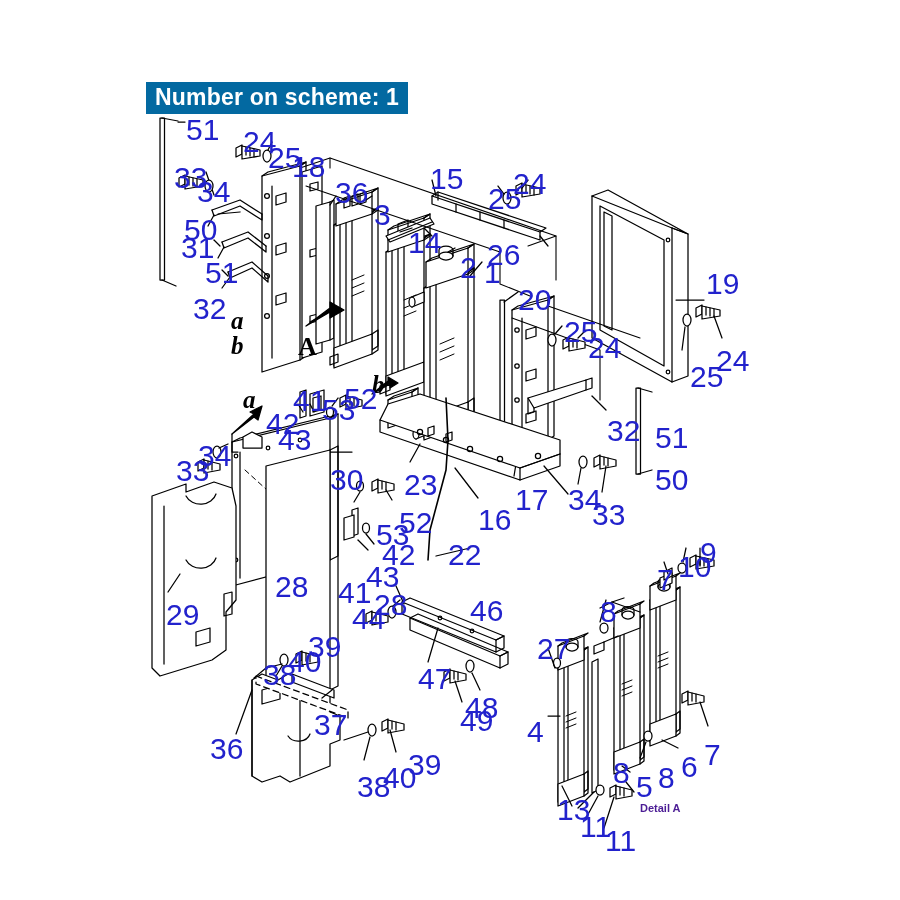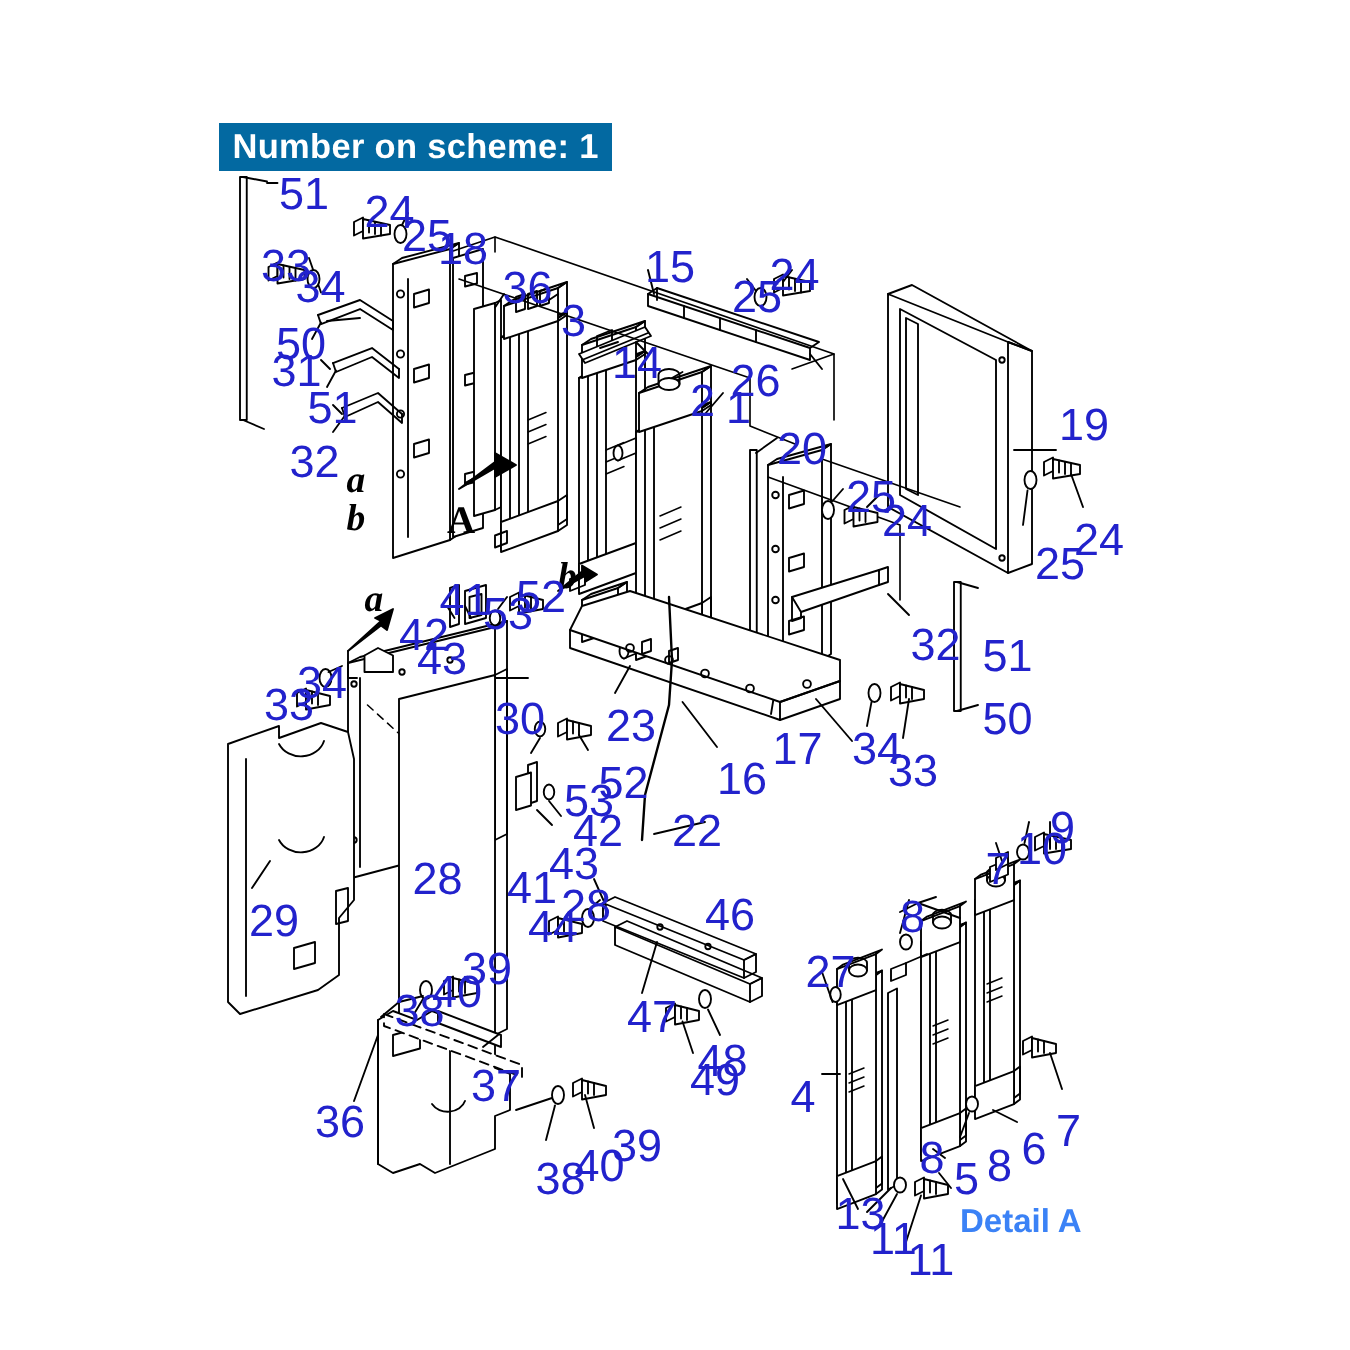--- a/index.html
+++ b/index.html
@@ -44,22 +44,22 @@
     position:absolute;
     color:#000000;
     font-size:25px;
     font-weight:bold;
     font-style:italic;
     line-height:1;
     font-family:"Liberation Serif", serif;
   }
   #detail-a-label{
     position:absolute;
-    color:#3b82f6;
-    font-size:22px;
+    color:#4c1d95;
+    font-size:11px;
     font-weight:bold;
     line-height:1;
     white-space:nowrap;
   }
   #arrow-a-letter{
     position:absolute;
     color:#000000;
     font-size:26px;
     font-weight:bold;
     line-height:1;

